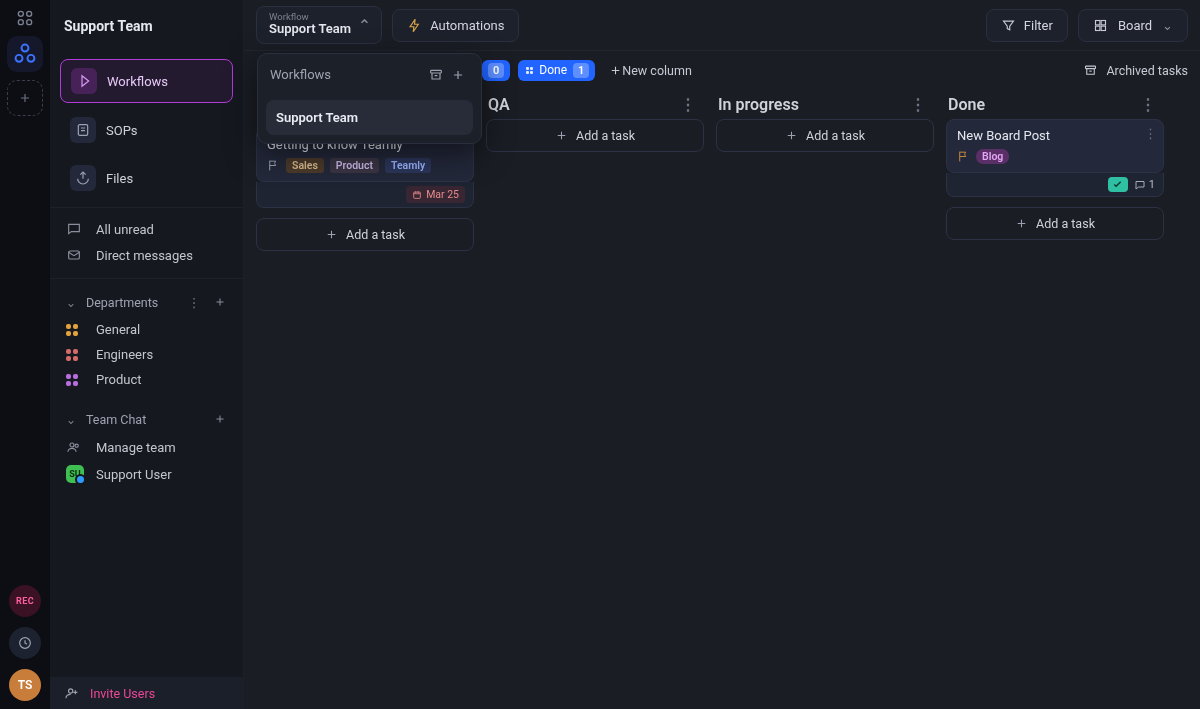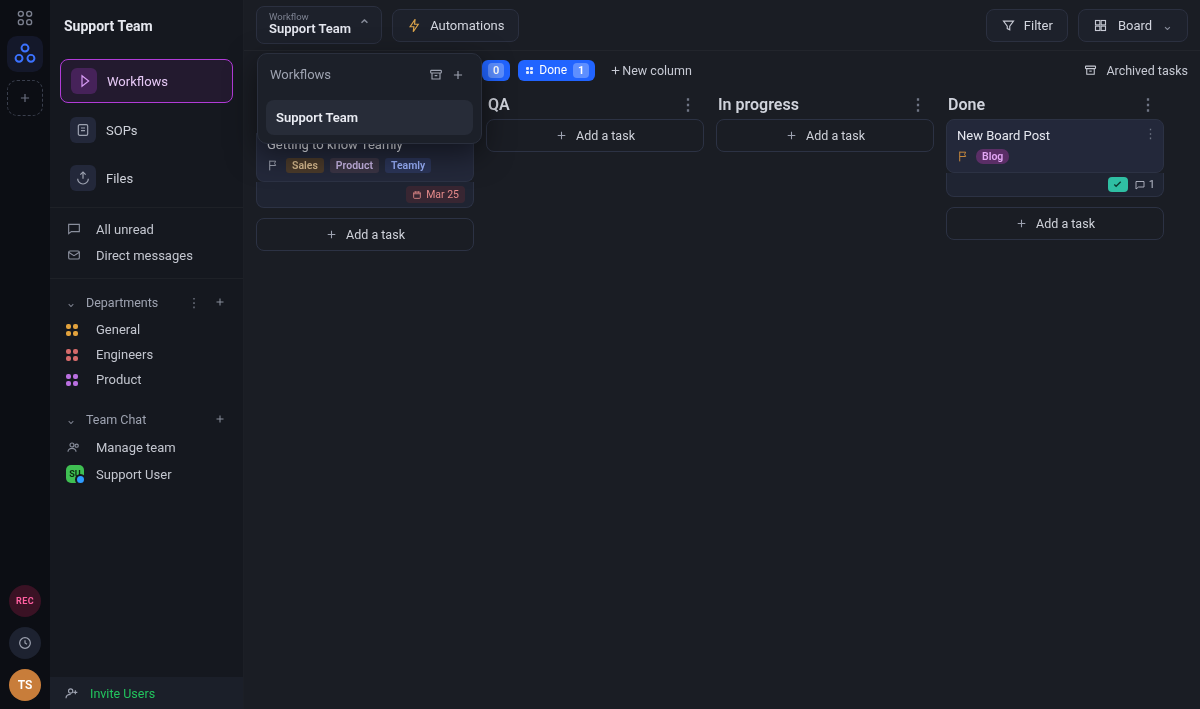--- a/index.html
+++ b/index.html
@@ -29,21 +29,21 @@
   .sec-hdr { display:flex; align-items:center; gap:8px; padding:6px 4px; color:#9ea3b1; font-size:12.5px; cursor:pointer; }
   .sec-hdr .chev { width:14px; text-align:center; color:#777c89; }
   .sec-hdr .spacer { flex:1; }
   .sec-hdr .hdr-icn { width:18px; height:18px; display:flex; align-items:center; justify-content:center; color:#777c89; cursor:pointer; }
   .sub-item { display:flex; align-items:center; gap:10px; padding:5px 8px 5px 6px; color:#c3c6cf; cursor:pointer; border-radius:6px; }
   .sub-item .ico { width:20px; display:flex; justify-content:flex-start; color:#8a8f9d; }
   .grid4 { display:grid; grid-template-columns:repeat(2,5px); grid-template-rows:repeat(2,5px); gap:2px; }
   .grid4 span { width:5px; height:5px; border-radius:2px; }
   .su-badge { width:18px; height:18px; border-radius:5px; background:#3fbf52; color:#0a2a10; font-size:9px; font-weight:700; display:flex; align-items:center; justify-content:center; position:relative; }
   .su-badge::after { content:""; position:absolute; right:-2px; bottom:-2px; width:7px; height:7px; border-radius:50%; background:#2e9cff; border:2px solid #15181f; }
-  .sidebar-footer { margin-top:auto; height:32px; background:#1b1f29; display:flex; align-items:center; gap:10px; padding:0 14px; color:#22c55e; cursor:pointer; font-size:12.5px; }
+  .sidebar-footer { margin-top:auto; height:32px; background:#1b1f29; display:flex; align-items:center; gap:10px; padding:0 14px; color:#ec4899; cursor:pointer; font-size:12.5px; }
 
   
   .main { flex:1; background:#1a1d24; display:flex; flex-direction:column; position:relative; }
   .toolbar { height:51px; display:flex; align-items:center; padding:0 12px; gap:10px; border-bottom:1px solid rgba(255,255,255,0.04); }
   .wf-select { position:relative; display:flex; align-items:center; gap:12px; border:1px solid #2b3040; border-radius:8px; padding:5px 30px 5px 12px; cursor:pointer; background:#1d212b; min-width:124px; }
   .wf-select .lab { font-size:9.5px; color:#7c8190; line-height:1; }
   .wf-select .val { font-size:13px; color:#e5e7ef; font-weight:600; line-height:1.3; }
   .wf-select .chev { position:absolute; right:10px; top:50%; transform:translateY(-50%); color:#888d9b; }
   .tb-btn { display:flex; align-items:center; gap:8px; border:1px solid #2b3040; border-radius:8px; padding:8px 14px; color:#d2d5de; font-size:13px; cursor:pointer; background:#1d212b; }
   .tb-btn.plain { border:1px solid #2b3040; }

